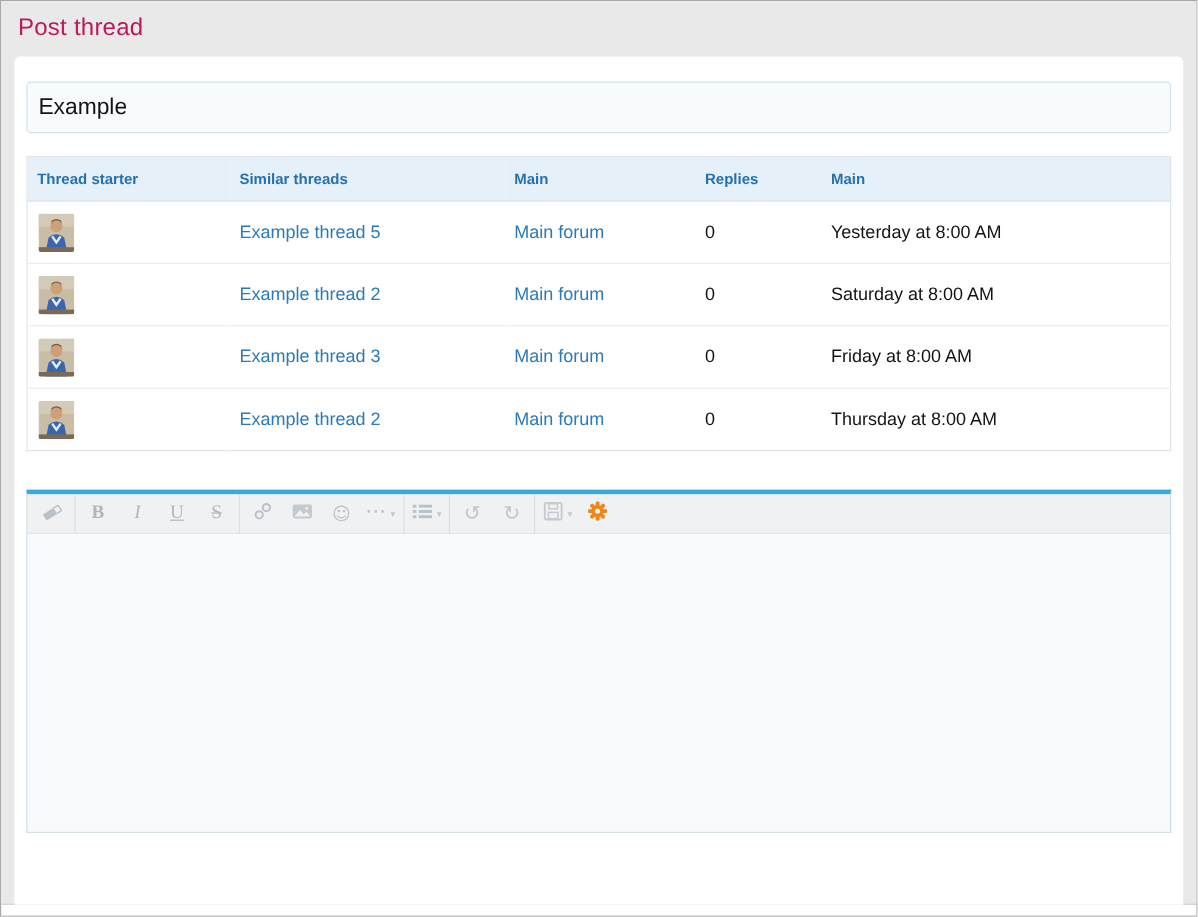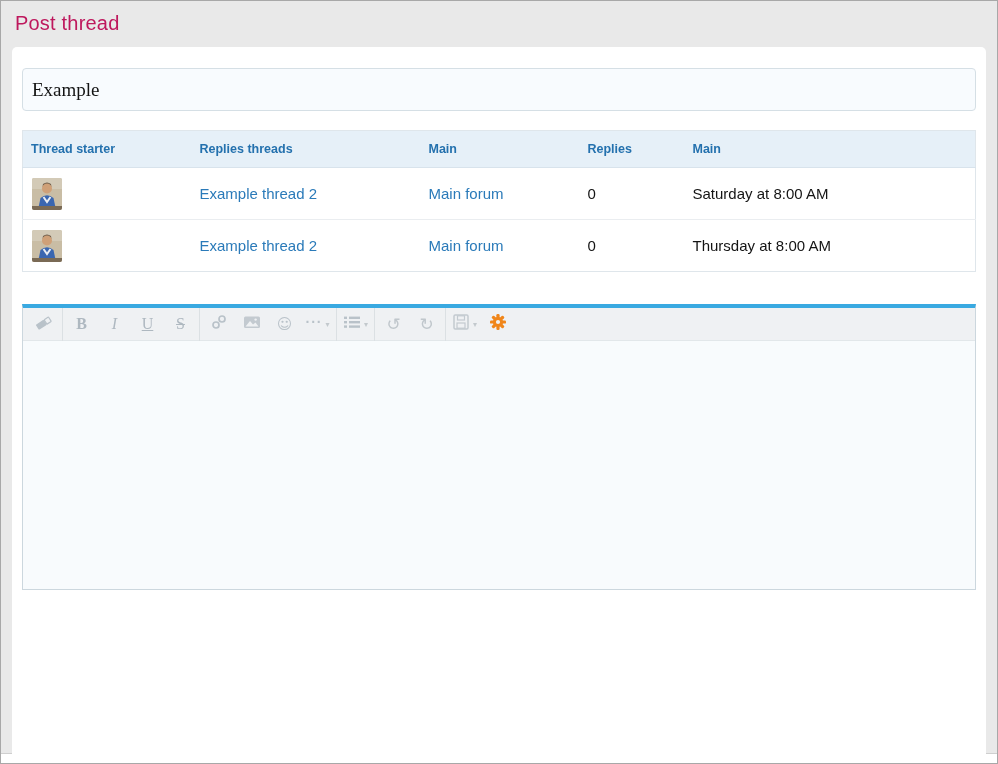--- a/index.html
+++ b/index.html
@@ -21,21 +21,21 @@
   .panel {
     background:#ffffff; border-radius:5px 5px 0 0;
     height:707px; padding:21px 10px 0 10px;
   }
 
   
   .title-input {
     display:block; width:100%; height:43px;
     border:1px solid #d5dfe5; border-radius:4px;
     background:#f8fbfe; color:#141414;
-    font-family:Liberation Serif, serif; font-size:19px;
+    font-family:Liberation Sans, sans-serif; font-size:19px;
     padding:0 9px; outline:none;
   }
 
   
   .similar-table {
     width:100%; margin-top:19px; border-collapse:collapse;
     border:1px solid #dfe6eb;
   }
   .similar-table th {
     background:#e6f0f8; color:#2471ae; font-size:12.5px; font-weight:bold;
@@ -90,41 +90,71 @@
     <div class="page-title">Post thread</div>
 
     <div class="panel">
 
       <input class="title-input" type="text" value="Example" style="">
 
       <table class="similar-table">
         <thead>
           <tr>
             <th class="col-starter">Thread starter</th>
-            <th class="col-title">Replies threads</th>
+            <th class="col-title">Similar threads</th>
             <th class="col-forum">Main</th>
             <th class="col-replies">Replies</th>
             <th>Main</th>
           </tr>
         </thead>
         <tbody>
           <tr>
             <td><span class="avatar"><svg width="30" height="32" viewBox="0 0 30 32">
                     <rect width="30" height="32" fill="#c9bda5"></rect>
                     <rect width="30" height="11" fill="#d3cab7"></rect>
                     <path d="M10.5 9 Q15 3.5 19.5 9 L19 6 Q15 3 11 6 Z" fill="#6b5b4a"></path>
                     <circle cx="15" cy="10.5" r="5" fill="#cfa078"></circle>
                     <path d="M6 32 L8.5 20 Q15 14.5 21.5 20 L24 32 Z" fill="#3a66b0"></path>
                     <path d="M11.5 19 L15 24 L18.5 19" stroke="#e8ecf2" stroke-width="2" fill="none"></path>
                     <rect y="28" width="30" height="4" fill="#7a6a55"></rect>
                   </svg></span></td>
+            <td><a>Example thread 5</a></td>
+            <td><a>Main forum</a></td>
+            <td>0</td>
+            <td>Yesterday at 8:00 AM</td>
+          </tr>
+          <tr>
+            <td><span class="avatar"><svg width="30" height="32" viewBox="0 0 30 32">
+                    <rect width="30" height="32" fill="#c9bda5"></rect>
+                    <rect width="30" height="11" fill="#d3cab7"></rect>
+                    <path d="M10.5 9 Q15 3.5 19.5 9 L19 6 Q15 3 11 6 Z" fill="#6b5b4a"></path>
+                    <circle cx="15" cy="10.5" r="5" fill="#cfa078"></circle>
+                    <path d="M6 32 L8.5 20 Q15 14.5 21.5 20 L24 32 Z" fill="#3a66b0"></path>
+                    <path d="M11.5 19 L15 24 L18.5 19" stroke="#e8ecf2" stroke-width="2" fill="none"></path>
+                    <rect y="28" width="30" height="4" fill="#7a6a55"></rect>
+                  </svg></span></td>
             <td><a>Example thread 2</a></td>
             <td><a>Main forum</a></td>
             <td>0</td>
             <td>Saturday at 8:00 AM</td>
+          </tr>
+          <tr>
+            <td><span class="avatar"><svg width="30" height="32" viewBox="0 0 30 32">
+                    <rect width="30" height="32" fill="#c9bda5"></rect>
+                    <rect width="30" height="11" fill="#d3cab7"></rect>
+                    <path d="M10.5 9 Q15 3.5 19.5 9 L19 6 Q15 3 11 6 Z" fill="#6b5b4a"></path>
+                    <circle cx="15" cy="10.5" r="5" fill="#cfa078"></circle>
+                    <path d="M6 32 L8.5 20 Q15 14.5 21.5 20 L24 32 Z" fill="#3a66b0"></path>
+                    <path d="M11.5 19 L15 24 L18.5 19" stroke="#e8ecf2" stroke-width="2" fill="none"></path>
+                    <rect y="28" width="30" height="4" fill="#7a6a55"></rect>
+                  </svg></span></td>
+            <td><a>Example thread 3</a></td>
+            <td><a>Main forum</a></td>
+            <td>0</td>
+            <td>Friday at 8:00 AM</td>
           </tr>
           <tr>
             <td><span class="avatar"><svg width="30" height="32" viewBox="0 0 30 32">
                     <rect width="30" height="32" fill="#c9bda5"></rect>
                     <rect width="30" height="11" fill="#d3cab7"></rect>
                     <path d="M10.5 9 Q15 3.5 19.5 9 L19 6 Q15 3 11 6 Z" fill="#6b5b4a"></path>
                     <circle cx="15" cy="10.5" r="5" fill="#cfa078"></circle>
                     <path d="M6 32 L8.5 20 Q15 14.5 21.5 20 L24 32 Z" fill="#3a66b0"></path>
                     <path d="M11.5 19 L15 24 L18.5 19" stroke="#e8ecf2" stroke-width="2" fill="none"></path>
                     <rect y="28" width="30" height="4" fill="#7a6a55"></rect>

